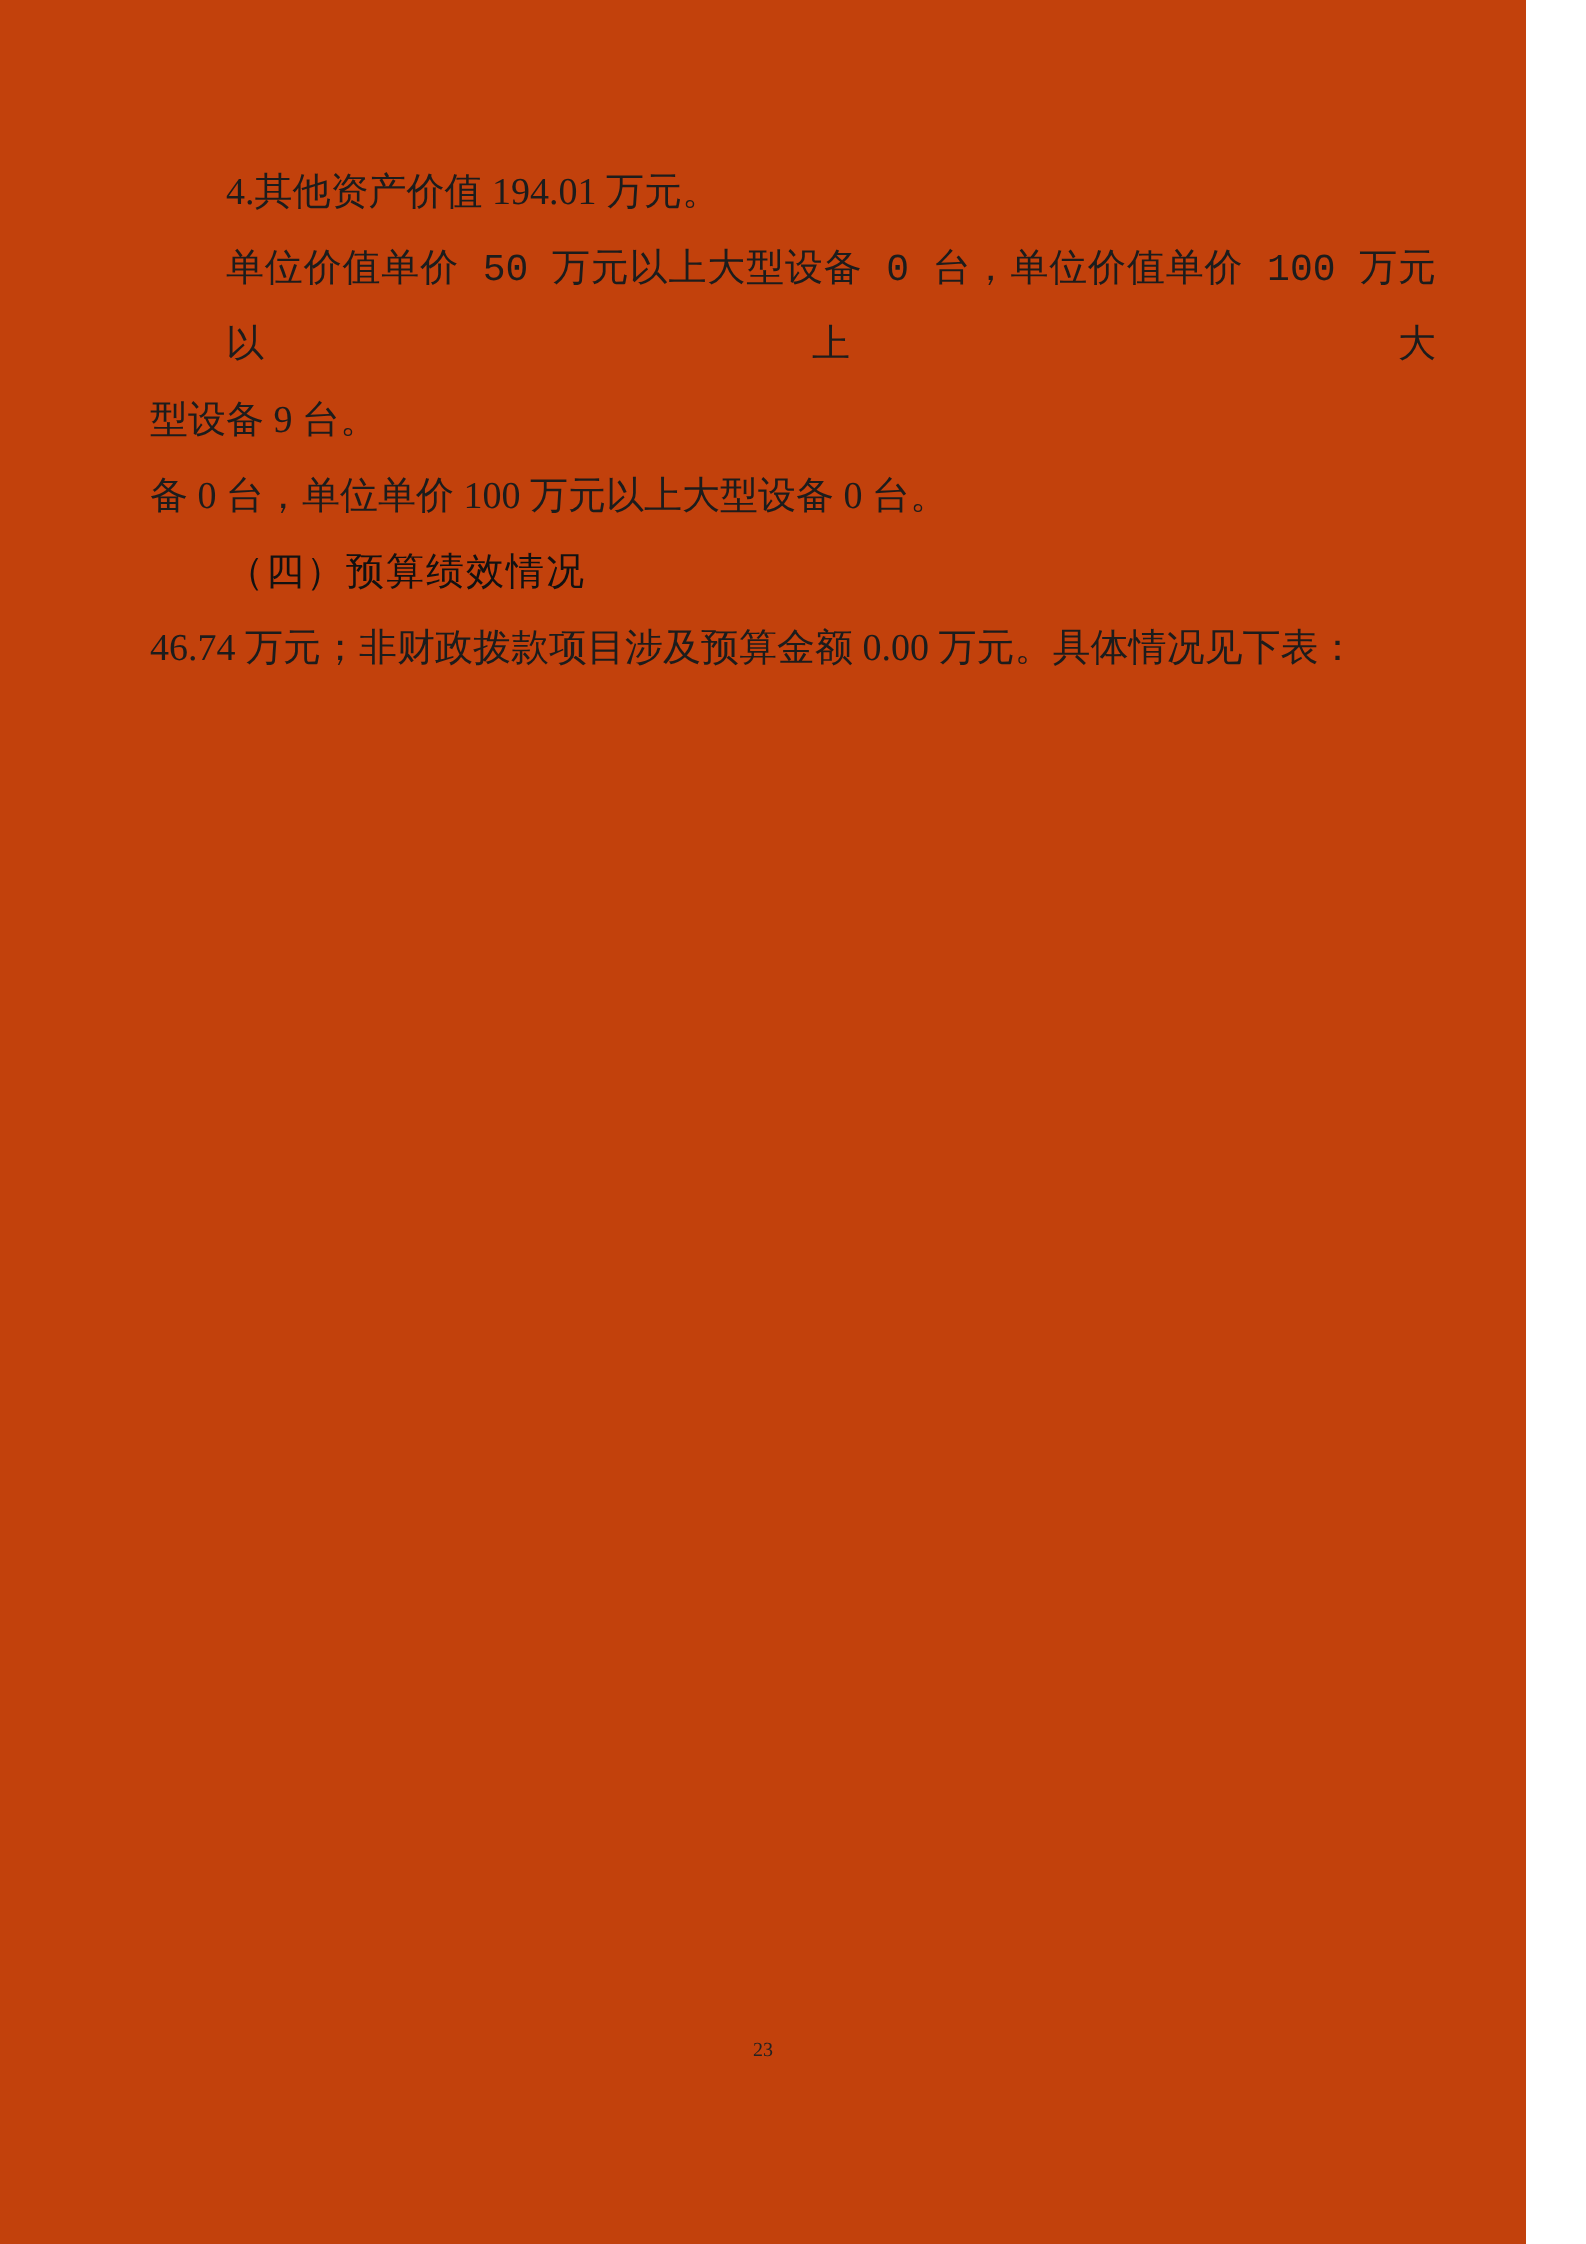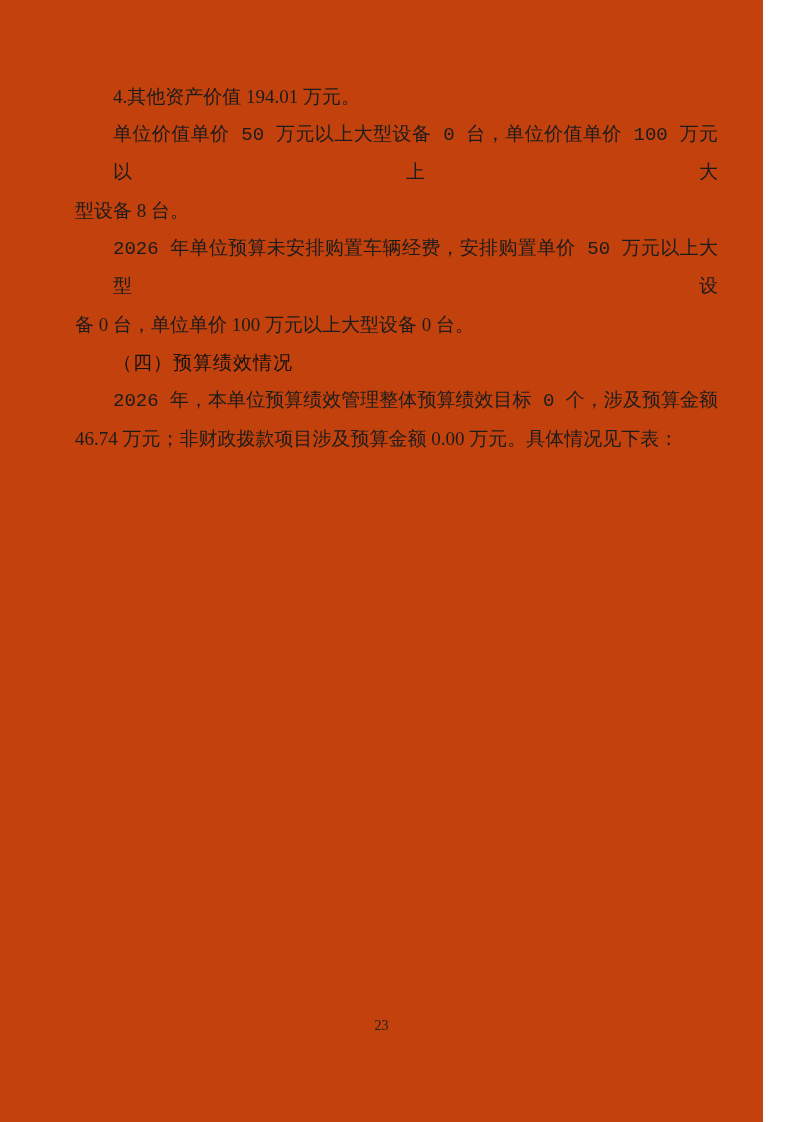--- a/index.html
+++ b/index.html
@@ -47,51 +47,49 @@
     font-weight: 400;
     letter-spacing: 1px;
     color: #111111;
   }
   .page-number {
     position: absolute;
     top: 1018px;
     left: 0;
     right: 0;
     text-align: center;
-    font-size: 14px;
+    font-size: 10px;
     line-height: 16px;
     color: #222222;
     font-family: "Liberation Serif", "DejaVu Serif", serif;
   }
 </style>
 </head>
 <body>
 
 <div class="page">
   <div class="content">
 
     <div class="para">
       <div class="line indent">4.其他资产价值 194.01 万元。</div>
     </div>
 
     <div class="para">
       <div class="line indent fill">单位价值单价 50 万元以上大型设备 0 台，单位价值单价 100 万元以上大</div>
-      <div class="line">型设备 8 台。</div>
+      <div class="line">型设备 9 台。</div>
     </div>
 
     <div class="para">
-      <div class="line indent fill">2026 年单位预算未安排购置车辆经费，安排购置单价 50 万元以上大型设</div>
       <div class="line">备 0 台，单位单价 100 万元以上大型设备 0 台。</div>
     </div>
 
     <div class="para">
       <div class="line indent heading-line">（四）预算绩效情况</div>
     </div>
 
     <div class="para">
-      <div class="line indent fill">2026 年，本单位预算绩效管理整体预算绩效目标 0 个，涉及预算金额</div>
       <div class="line">46.74 万元；非财政拨款项目涉及预算金额 0.00 万元。具体情况见下表：</div>
     </div>
 
   </div>
 
   <div class="page-number">23</div>
 </div>
 
 </body></html>

